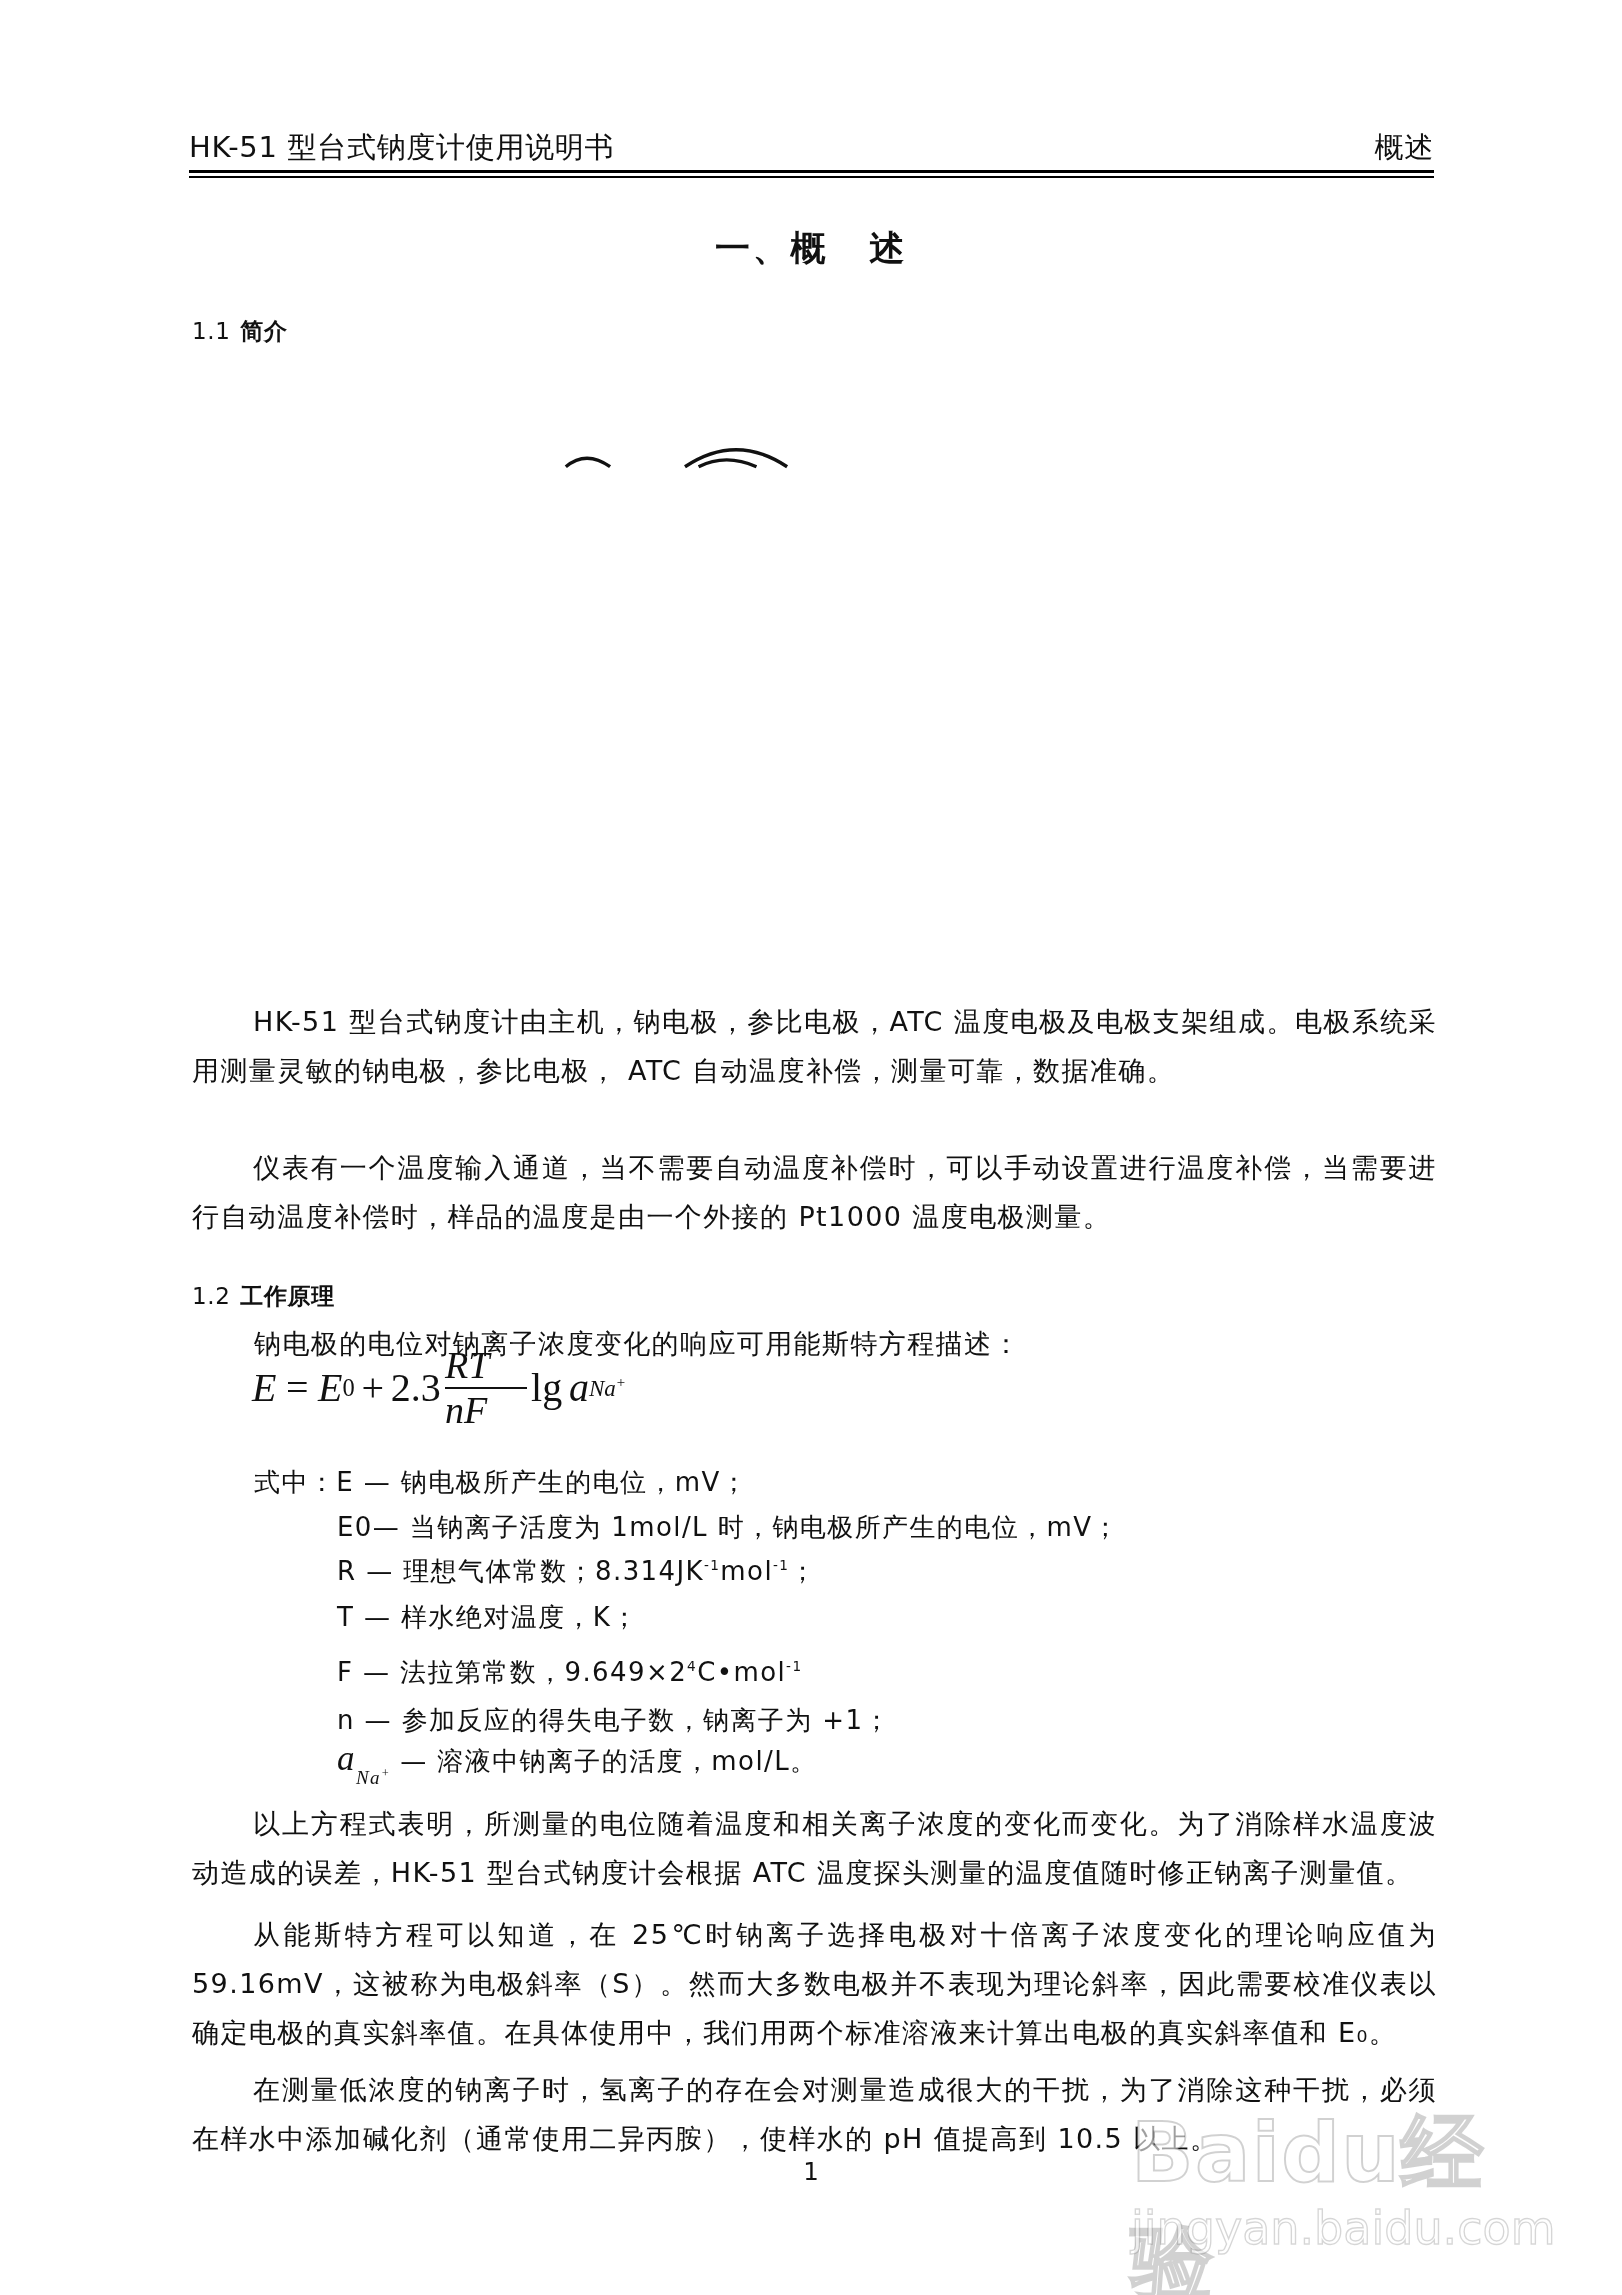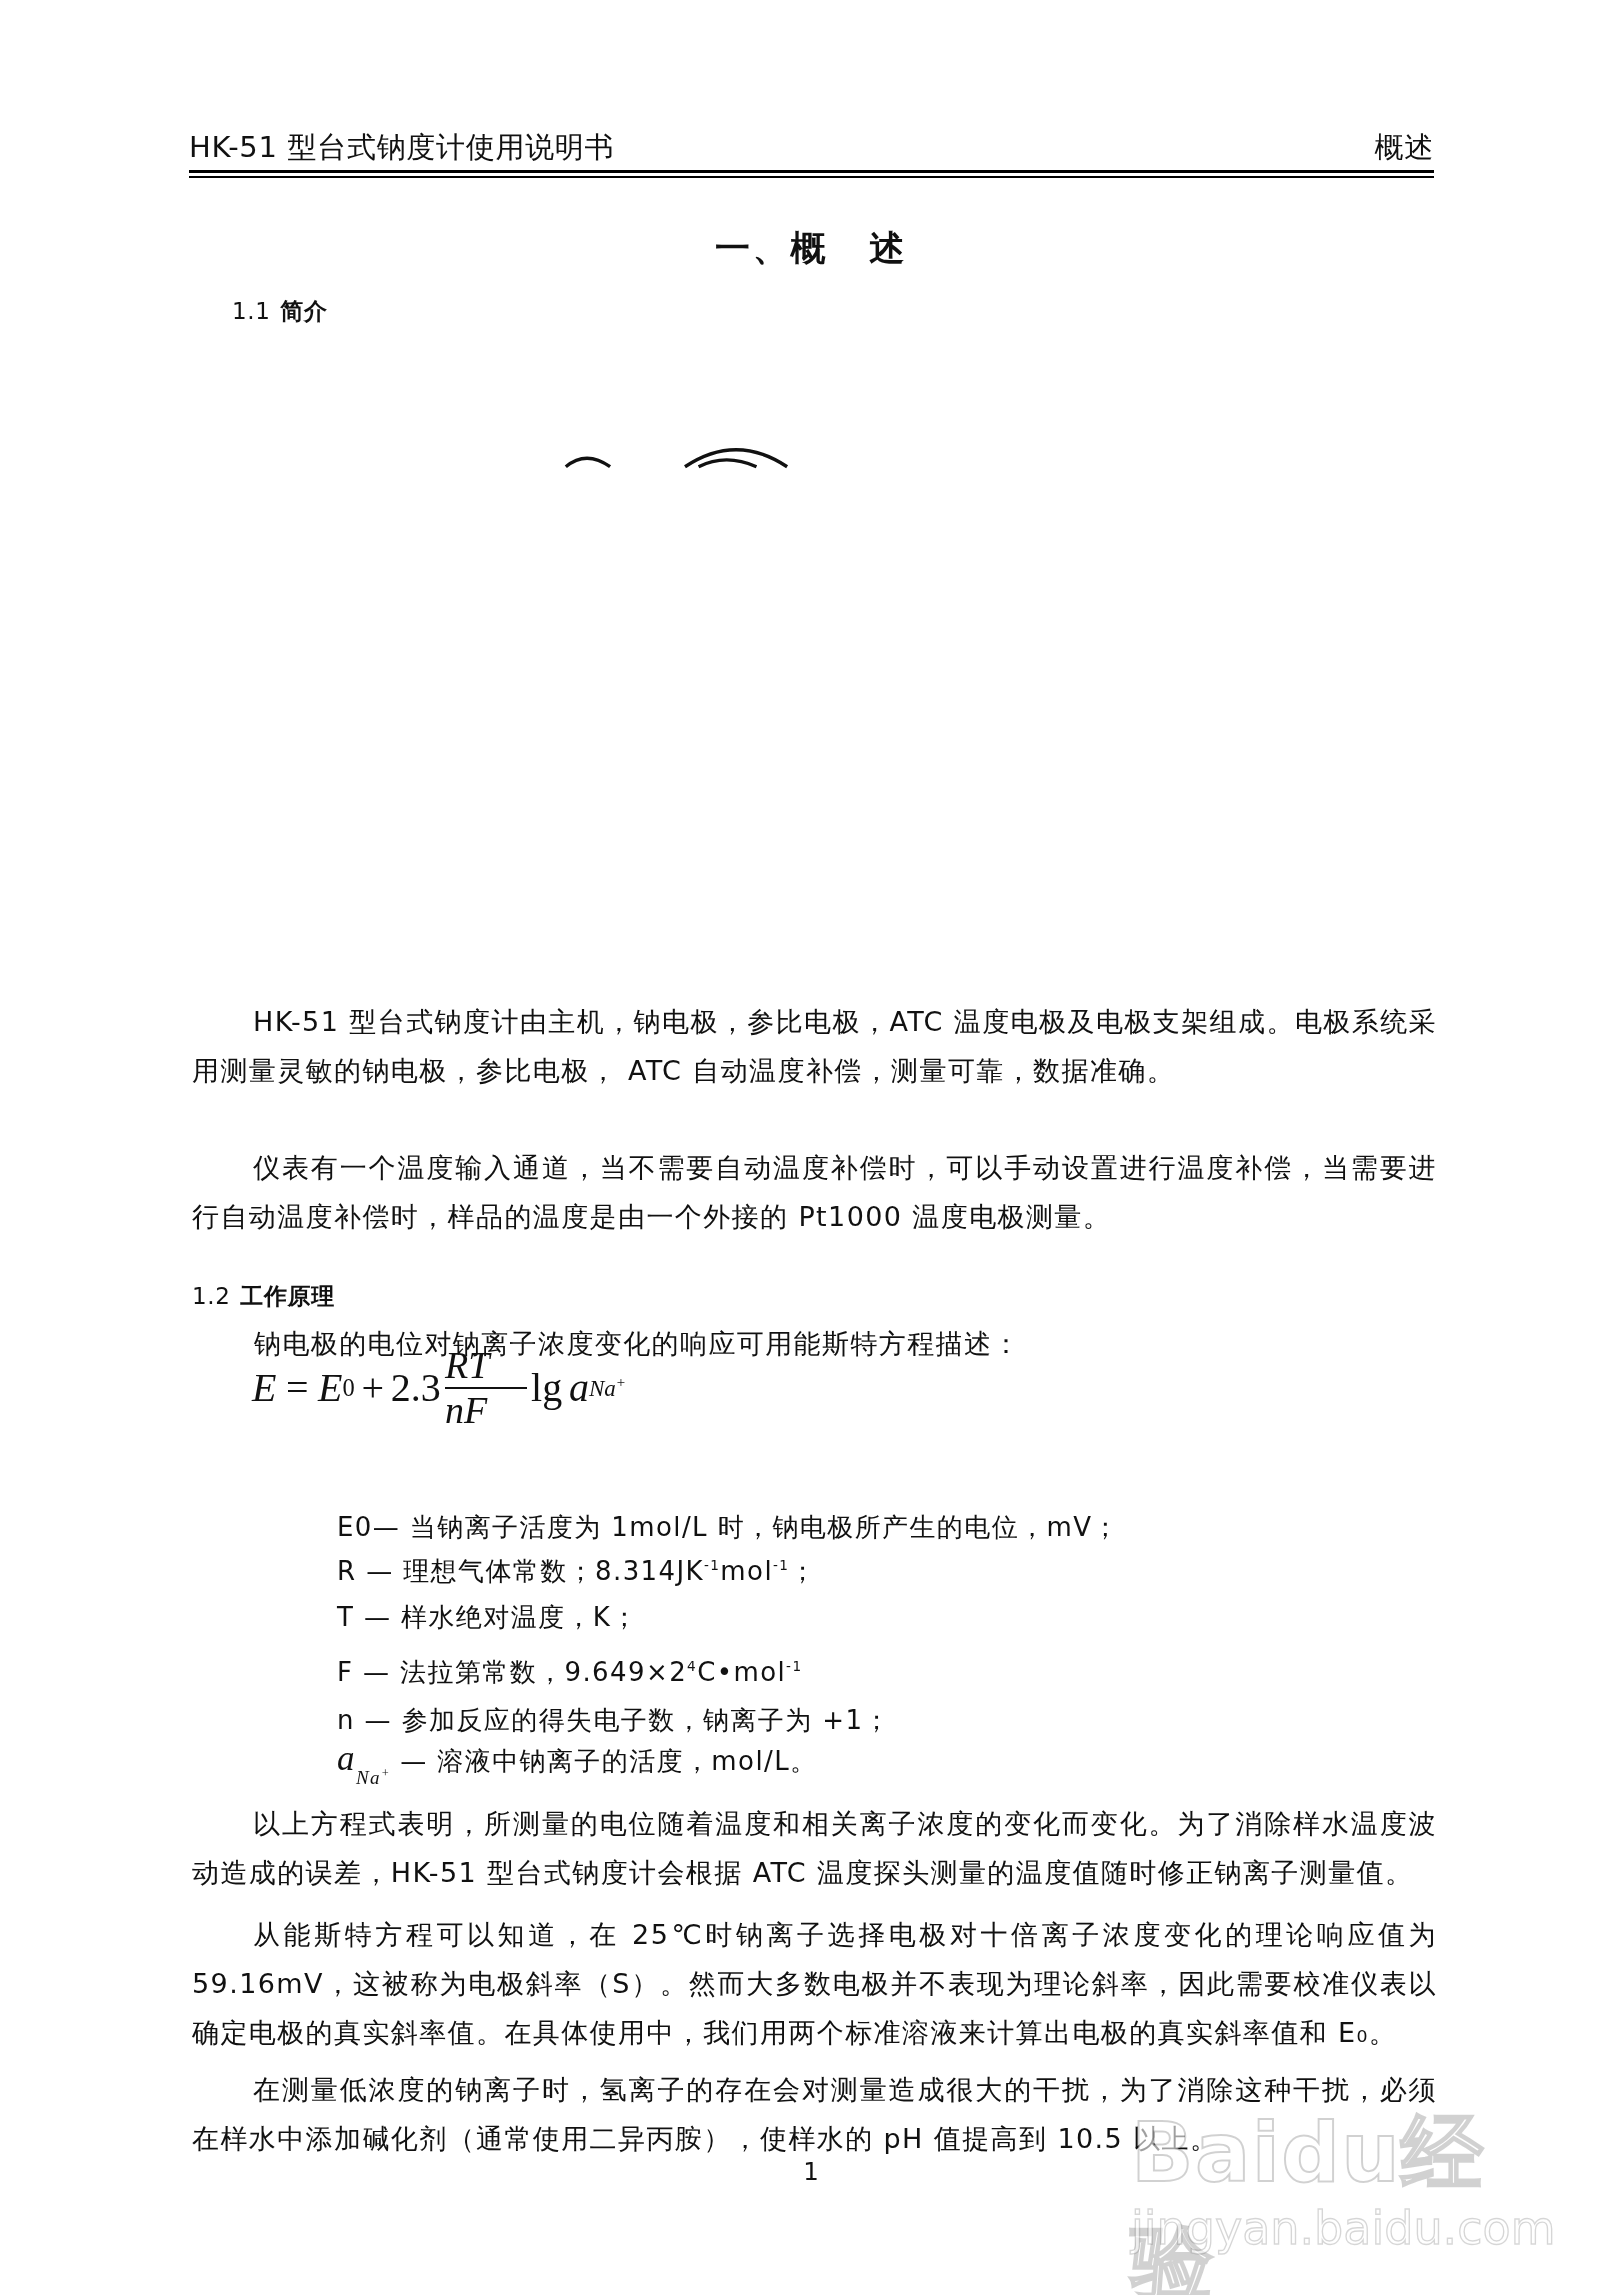--- a/index.html
+++ b/index.html
@@ -88,21 +88,21 @@
     <span class="left">HK-51 型台式钠度计使用说明书</span>
     <span class="right">概述</span>
   </div>
   <div class="rule-thick"></div>
   <div class="rule-thin"></div>
 
   <div class="chapter-title">
     <span>一、概</span><span class="gap"></span><span>述</span>
   </div>
 
-  <div class="section-heading" style="top:296px;margin-left:40px;">
+  <div class="section-heading" style="top:316px;">
     <span class="num">1.1</span><span>简介</span>
   </div>
 
   <svg class="figure" viewBox="0 0 420 60">
     <path d="M10 45 Q40 20 75 45" stroke="#111" stroke-width="5" fill="none"></path>
     <path d="M185 45 Q260 -5 335 45" stroke="#111" stroke-width="5" fill="none"></path>
     <path d="M205 45 Q245 25 290 45" stroke="#111" stroke-width="5" fill="none"></path>
   </svg>
 
   <div class="para indent" style="top:997px;">HK-51 型台式钠度计由主机，钠电极，参比电极，ATC 温度电极及电极支架组成。电极系统采用测量灵敏的钠电极，参比电极， ATC 自动温度补偿，测量可靠，数据准确。</div>
@@ -124,20 +124,25 @@
     <span class="frac">
       <span class="num-f">RT</span>
       <span class="bar"></span>
       <span class="den-f">nF</span>
     </span>
     <span class="up" style="margin-right:6.8px;">lg</span>
     <span>a</span>
     <span class="na"><span>Na</span><sup>+</sup></span>
   </div>
 
+  <div class="def-row" style="left:254px; top:1465px;">
+    <span>式中：</span><span>E</span>
+    <span>—</span>
+    <span>钠电极所产生的电位，mV；</span>
+  </div>
 
   <div class="def-row" style="left:337px; top:1510px;">
     <span>E0</span><span>—</span>
     <span>当钠离子活度为 1mol/L 时，钠电极所产生的电位，mV；</span>
   </div>
 
   <div class="def-row" style="left:337px; top:1554px;">
     <span>R</span>
     <span>—</span>
     <span>理想气体常数；8.314JK</span><sup>-1</sup><span>mol</span><sup>-1</sup><span>；</span>

